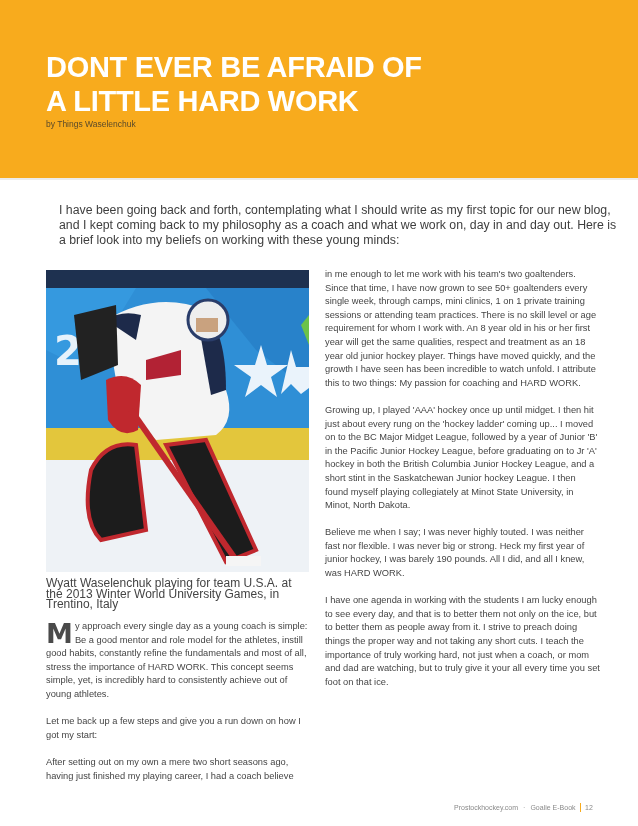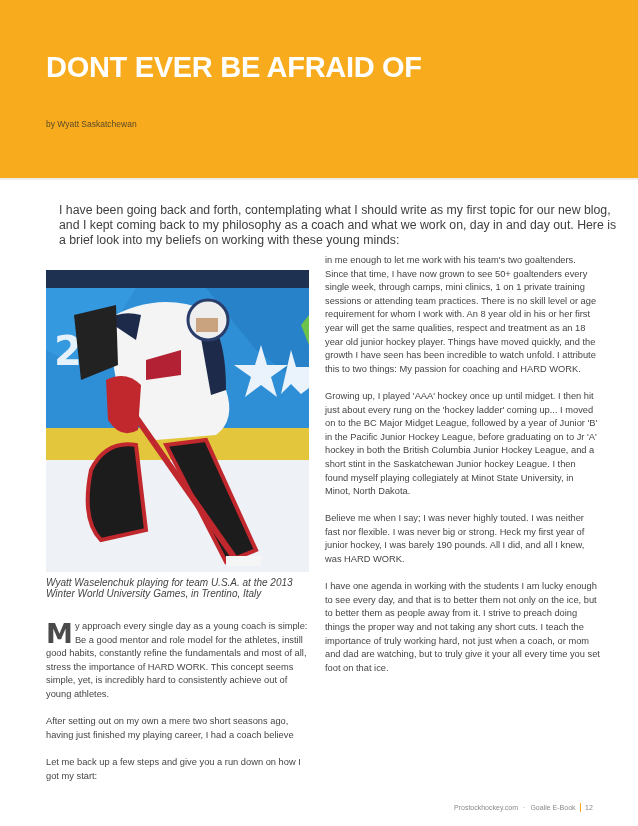--- a/index.html
+++ b/index.html
@@ -29,29 +29,29 @@
   }
 
   .photo {
     position: absolute; left: 46px; top: 270px; width: 263px; height: 302px;
     overflow: hidden; background: #e9eef3;
   }
   .photo svg { display: block; }
 
   .caption {
     position: absolute; left: 46px; top: 578px; width: 265px;
-    font-size: 10px; line-height: 10.5px; color: #444; font-style: italic;
+    font-size: 12px; line-height: 10.5px; color: #444;
   }
 
   .col-left {
     position: absolute; left: 46px; top: 620px; width: 265px;
     font-size: 9.3px; line-height: 13.6px; color: #454545;
   }
   .col-right {
-    position: absolute; left: 325px; top: 254px; width: 275px;
+    position: absolute; left: 325px; top: 268px; width: 275px;
     font-size: 9.3px; line-height: 13.6px; color: #454545;
   }
   .para { margin-bottom: 13.6px; }
   .dropcap {
     float: left; font-family: "DejaVu Sans", sans-serif; font-weight: bold;
     font-size: 27px; line-height: 24px; color: #4a4a4a; margin: 2px 2px 0 0;
   }
 
   .footer {
     position: absolute; left: 454px; top: 803px;
@@ -59,22 +59,23 @@
   }
   .footer .sep-dot { margin: 0 5px; color: #aaa; }
   .footer .bar { display: inline-block; width: 1.5px; height: 9px; background: #f8ab1d; vertical-align: -2px; margin: 0 4px; }
 </style>
 </head>
 <body>
 
 <div class="header">
   <h1 class="title">
     <span>DONT EVER BE AFRAID OF</span><br>
+    <span>A LITTLE HARD WORK</span>
   </h1>
-  <div class="byline">by Wyatt Saskatchewan</div>
+  <div class="byline">by Things Waselenchuk</div>
 </div>
 <div class="header-rule"></div>
 
 <p class="intro">I have been going back and forth, contemplating what I should write as my first topic for our new blog, and I kept coming back to my philosophy as a coach and what we work on, day in and day out. Here is a brief look into my beliefs on working with these young minds:</p>
 
 <div class="photo">
   <svg width="263" height="302" viewBox="0 0 263 302">
     <rect x="0" y="0" width="263" height="18" fill="#1e3150"></rect>
     <rect x="0" y="18" width="263" height="150" fill="#2f8fd6"></rect>
     <polygon points="0,18 90,18 40,100 0,80" fill="#3aa0e4" opacity="0.6"></polygon>
@@ -99,22 +100,22 @@
     <path d="M120 175 L160 170 L210 280 L180 292 Z" fill="#1c1c1c" stroke="#c0282e" stroke-width="4"></path>
     <path d="M85 140 L190 290" stroke="#c0282e" stroke-width="6"></path>
     <rect x="180" y="286" width="35" height="10" fill="#f5f5f5"></rect>
   </svg>
 </div>
 
 <p class="caption">Wyatt Waselenchuk playing for team U.S.A. at the 2013 Winter World University Games, in Trentino, Italy</p>
 
 <div class="col-left">
   <p class="para"><span class="dropcap">M</span><span>y approach every single day as a young coach is simple: Be a good mentor and role model for the athletes, instill good habits, constantly refine the fundamentals and most of all, stress the importance of HARD WORK. This concept seems simple, yet, is incredibly hard to consistently achieve out of young athletes.</span></p>
+  <p class="para">Let me back up a few steps and give you a run down on how I got my start:</p>
   <p class="para">After setting out on my own a mere two short seasons ago, having just finished my playing career, I had a coach believe</p>
-  <p class="para">Let me back up a few steps and give you a run down on how I got my start:</p>
 </div>
 
 <div class="col-right">
   <p class="para">in me enough to let me work with his team's two goaltenders. Since that time, I have now grown to see 50+ goaltenders every single week, through camps, mini clinics, 1 on 1 private training sessions or attending team practices. There is no skill level or age requirement for whom I work with. An 8 year old in his or her first year will get the same qualities, respect and treatment as an 18 year old junior hockey player. Things have moved quickly, and the growth I have seen has been incredible to watch unfold. I attribute this to two things: My passion for coaching and HARD WORK.</p>
   <p class="para">Growing up, I played 'AAA' hockey once up until midget. I then hit just about every rung on the 'hockey ladder' coming up... I moved on to the BC Major Midget League, followed by a year of Junior 'B' in the Pacific Junior Hockey League, before graduating on to Jr 'A' hockey in both the British Columbia Junior Hockey League, and a short stint in the Saskatchewan Junior hockey League. I then found myself playing collegiately at Minot State University, in Minot, North Dakota.</p>
   <p class="para">Believe me when I say; I was never highly touted. I was neither fast nor flexible. I was never big or strong. Heck my first year of junior hockey, I was barely 190 pounds. All I did, and all I knew, was HARD WORK.</p>
   <p class="para">I have one agenda in working with the students I am lucky enough to see every day, and that is to better them not only on the ice, but to better them as people away from it. I strive to preach doing things the proper way and not taking any short cuts. I teach the importance of truly working hard, not just when a coach, or mom and dad are watching, but to truly give it your all every time you set foot on that ice.</p>
 </div>
 
 <div class="footer">

